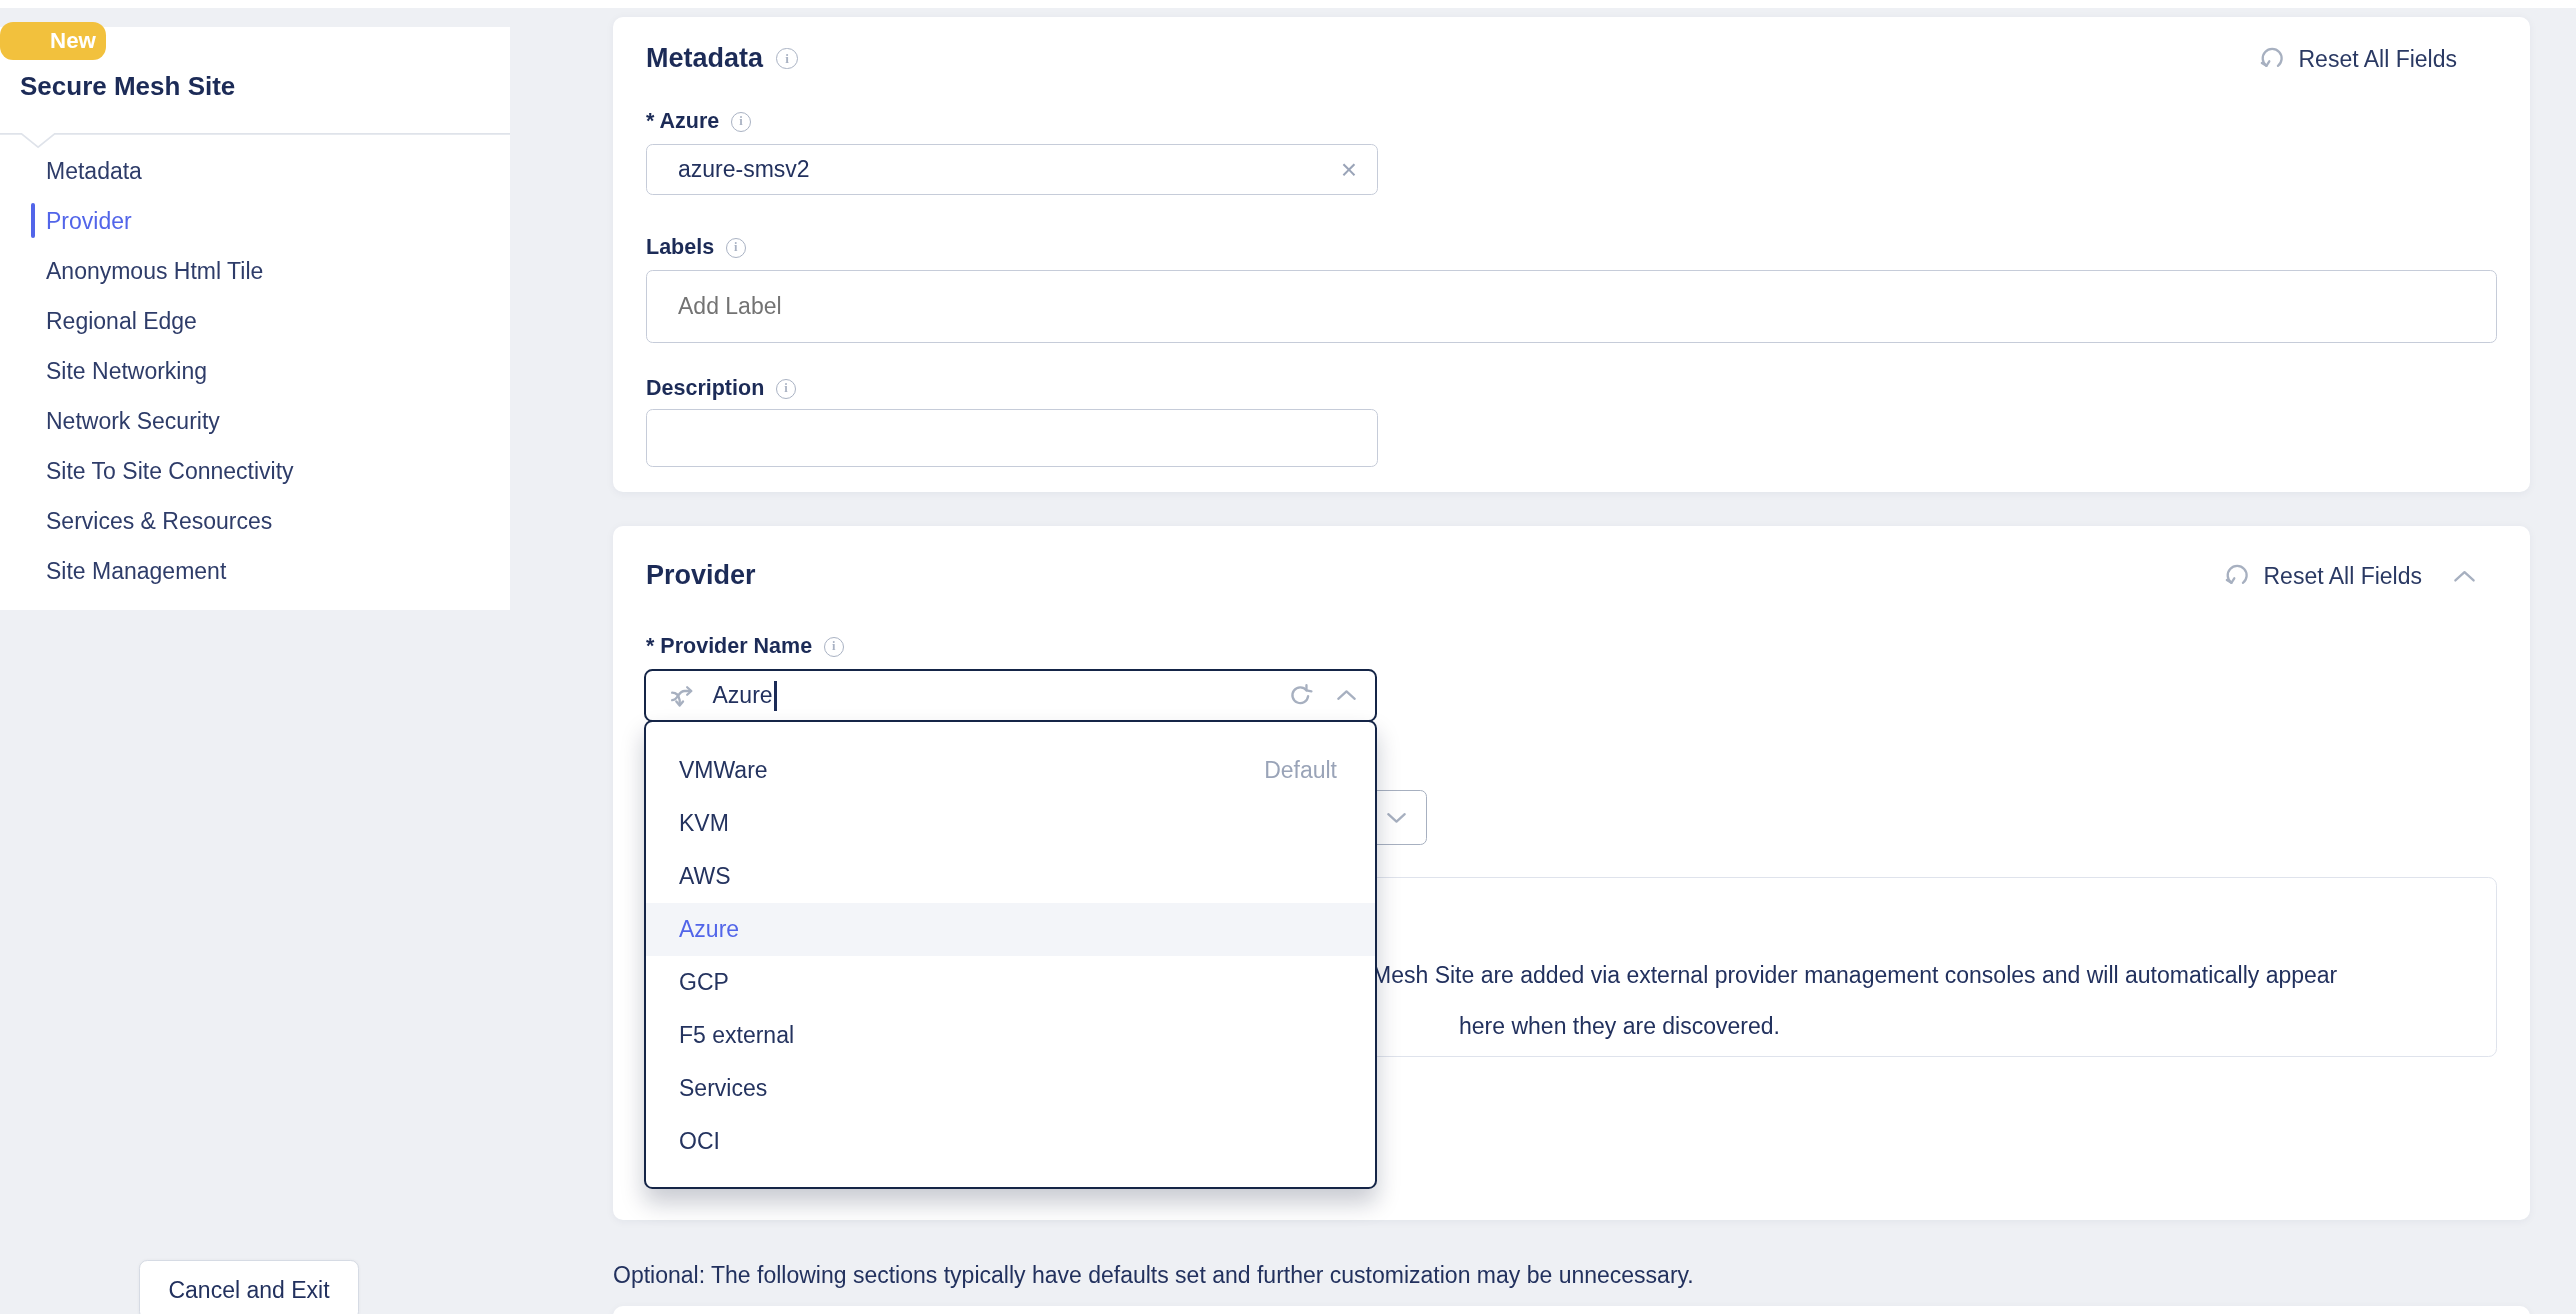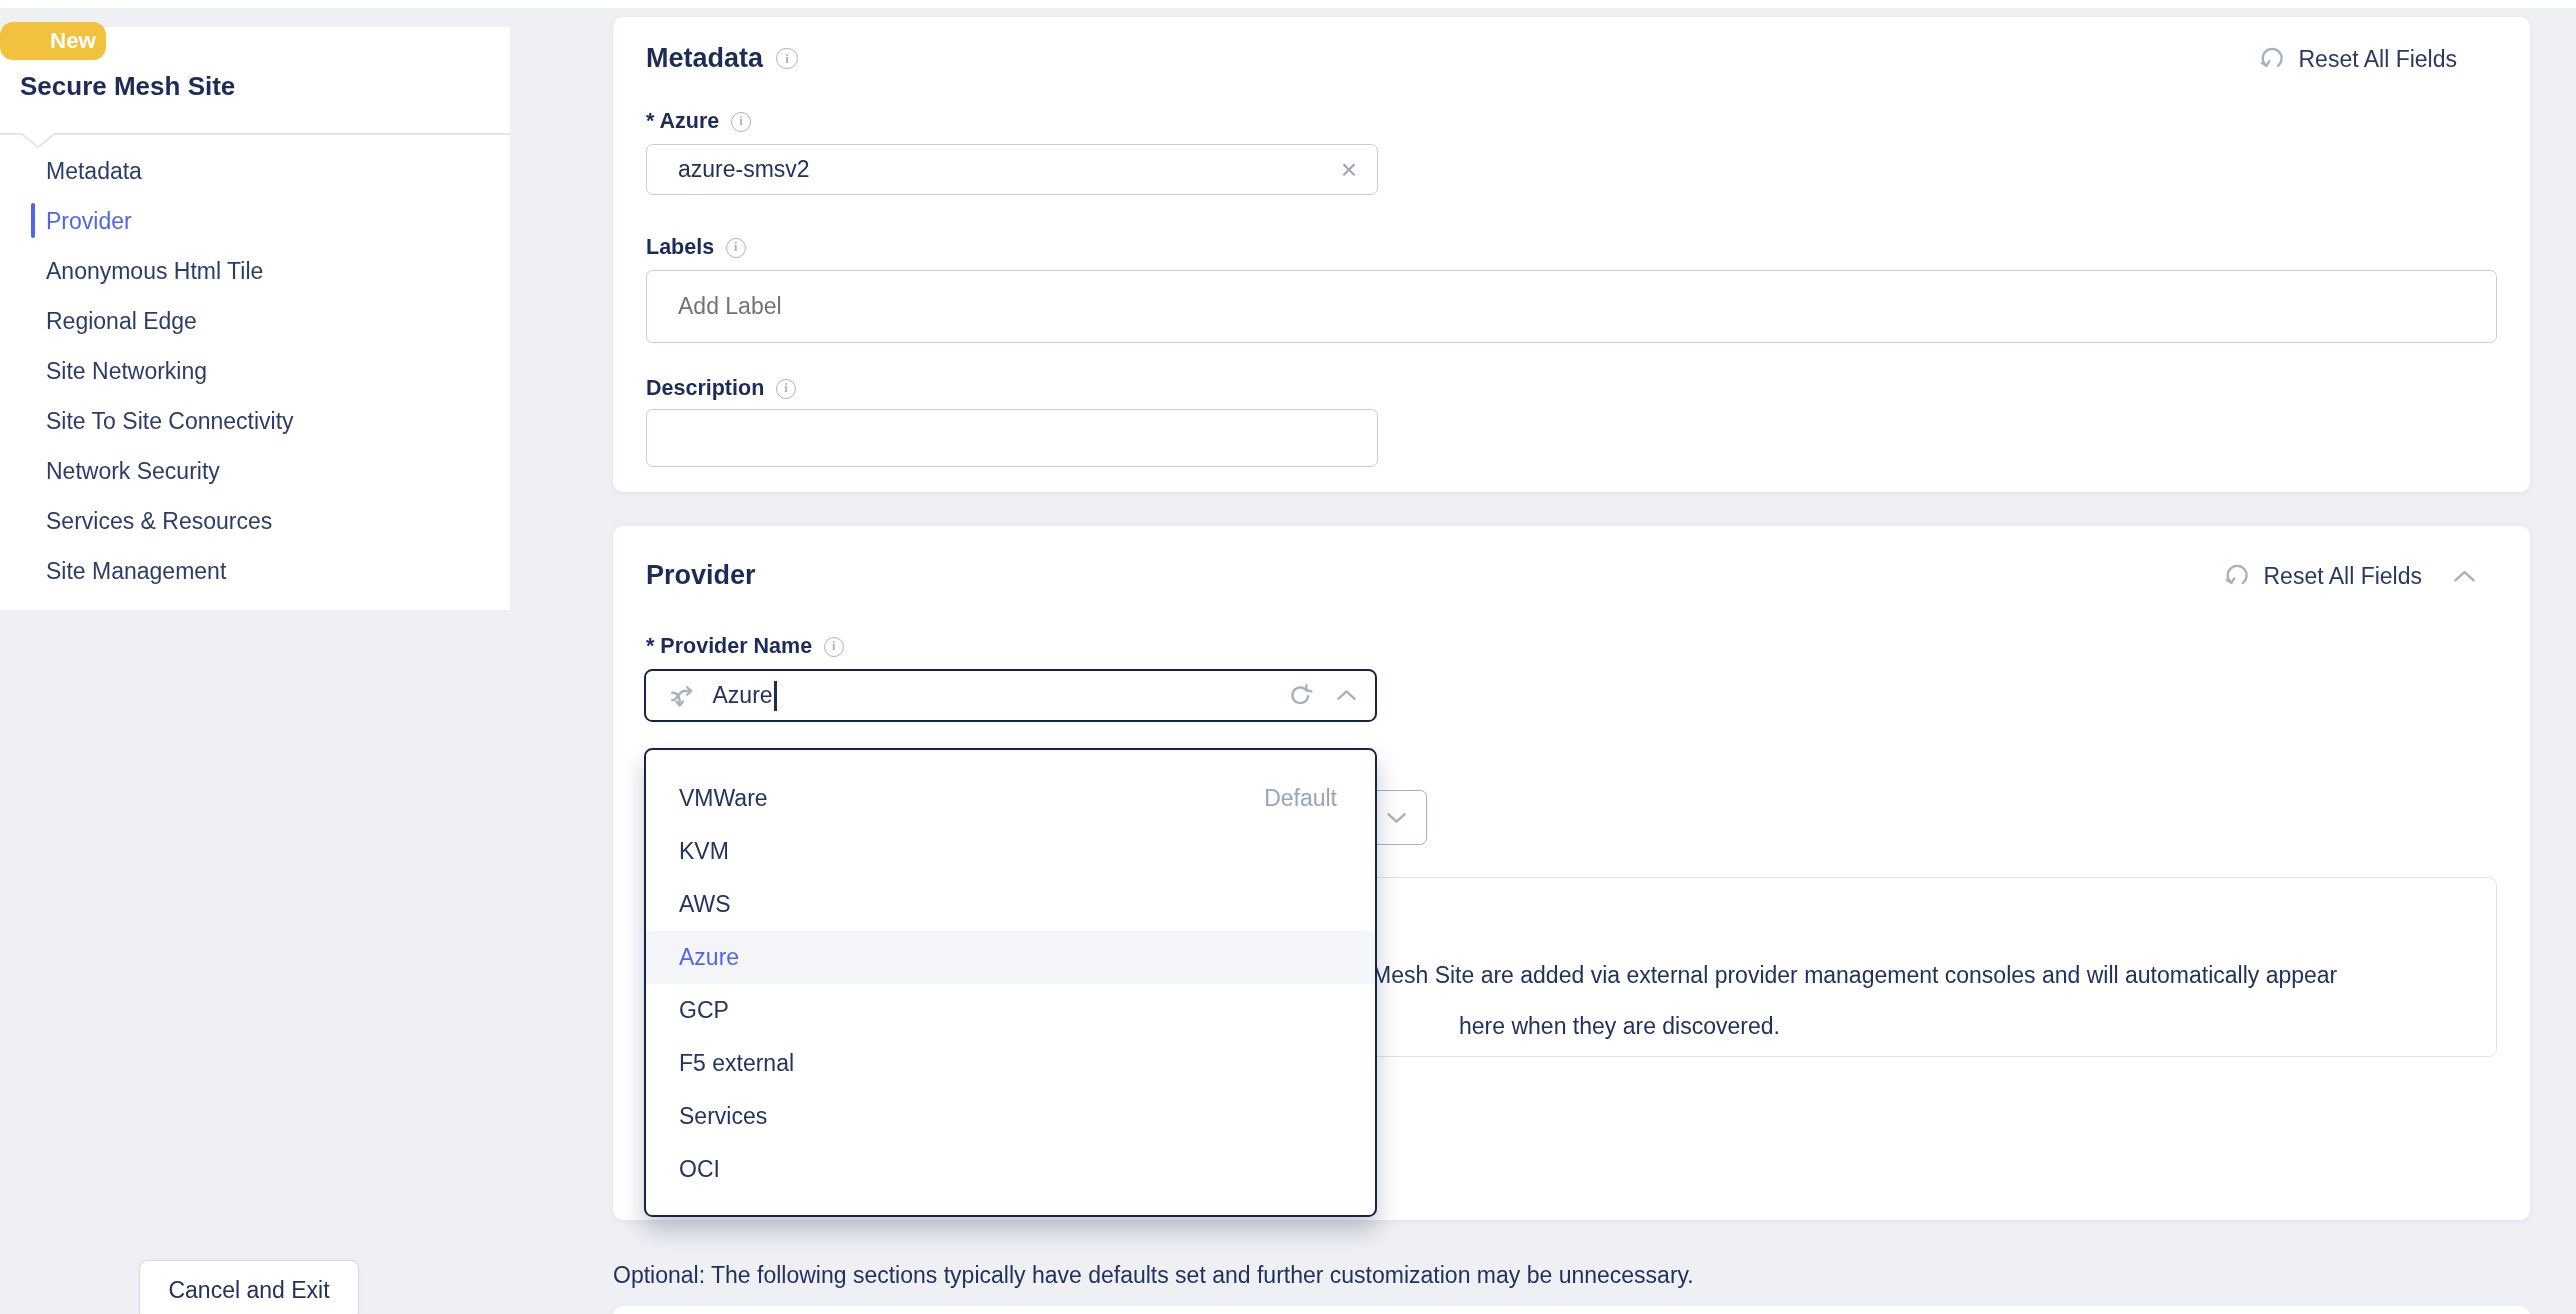--- a/index.html
+++ b/index.html
@@ -86,21 +86,21 @@
   .combo-right { margin-left:auto; display:flex; align-items:center; gap:21.5px; }
 
   .hidden-select {
     left:1159px; top:790px; width:268px; height:55px; z-index:1;
     background:#ffffff; border:1.7px solid #a7b0c0; border-radius:6.6px;
     display:flex; align-items:center; justify-content:flex-end; padding-right:18px;
   }
 
   
   .dropdown {
-    left:644px; top:748px; width:733px; height:469px; z-index:5;
+    left:644px; top:720px; width:733px; height:469px; z-index:5;
     background:#ffffff; border:2.5px solid #152547; border-radius:8.3px;
     box-shadow:0 13.2px 23px rgba(10,20,50,.22);
     padding-top:21.5px; overflow:hidden;
   }
   .dd-row {
     height:53px; display:flex; align-items:center;
     padding:0 38px 0 33px; font-size:23px; color:#24335f; cursor:pointer;
   }
   .dd-row.selected { background:#f3f5f9; color:#5265e9; }
   .dd-tag { margin-left:auto; color:#9aa4b8; }
@@ -145,24 +145,24 @@
     <div class="nav-item">
       <span>Anonymous Html Tile</span>
     </div>
     <div class="nav-item">
       <span>Regional Edge</span>
     </div>
     <div class="nav-item">
       <span>Site Networking</span>
     </div>
     <div class="nav-item">
+      <span>Network Security</span>
+    </div>
+    <div class="nav-item">
       <span>Site To Site Connectivity</span>
-    </div>
-    <div class="nav-item">
-      <span>Network Security</span>
     </div>
     <div class="nav-item">
       <span>Services &amp; Resources</span>
     </div>
     <div class="nav-item">
       <span>Site Management</span>
     </div>
   </div>
 
 <div class="abs cancel-btn">

